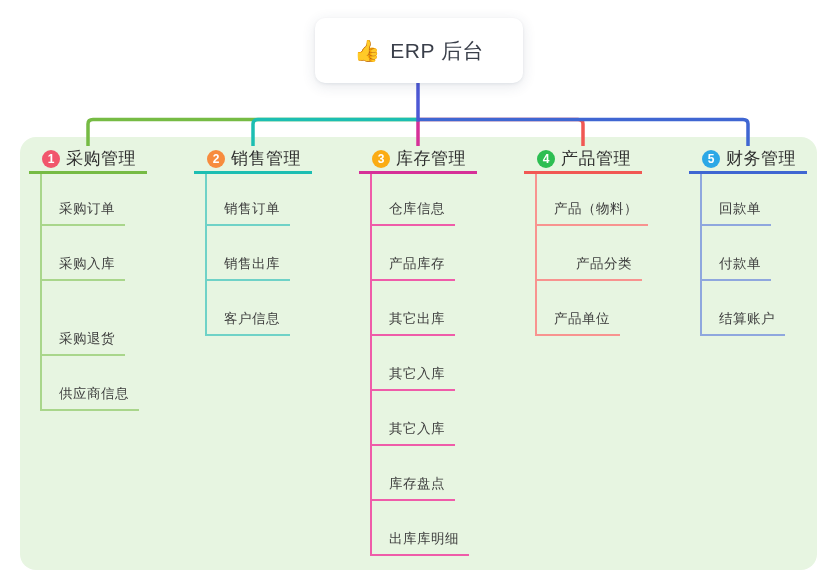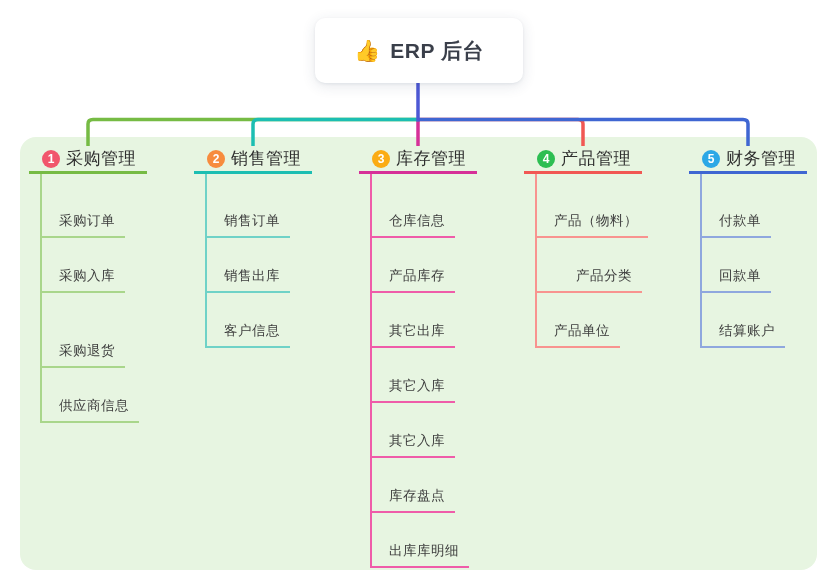--- a/index.html
+++ b/index.html
@@ -14,41 +14,41 @@
   }
   #connectors{position:absolute;left:0;top:0;width:839px;height:588px;pointer-events:none;}
   #root-node{
     position:absolute;left:315px;top:18px;width:208px;height:65px;
     background:#ffffff;border-radius:10px;
     box-shadow:0 3px 14px rgba(40,60,90,.12), 0 1px 3px rgba(40,60,90,.08);
     display:flex;align-items:center;justify-content:center;gap:10px;
     cursor:pointer;
   }
   #root-node .emoji{font-size:21px;line-height:1;}
-  #root-node .root-label{font-size:21px;font-weight:700;color:#3a3f4a;letter-spacing:.5px;}
+  #root-node .root-label{font-size:21px;font-weight:400;color:#3a3f4a;letter-spacing:.5px;}
   .branch{position:absolute;top:146px;}
   .branch-title{
     box-sizing:border-box;width:118px;height:28px;
     display:flex;align-items:center;padding-left:13px;
     border-bottom:3px solid #000;cursor:pointer;
   }
   .badge{
     width:18px;height:18px;border-radius:50%;flex:0 0 18px;
     display:flex;align-items:center;justify-content:center;
     color:#fff;font-size:12px;font-weight:bold;margin-right:6px;line-height:1;
   }
   .branch-label{font-size:17px;font-weight:500;color:#2e2e2e;letter-spacing:.5px;white-space:nowrap;}
   .children{margin-left:11px;border-left:2px solid #ccc;}
   .child{
     box-sizing:border-box;height:55px;width:fit-content;
     display:flex;align-items:flex-end;white-space:nowrap;
     padding:0 10px 6px 17px;border-bottom:2px solid #ccc;
     font-size:13.5px;color:#3d3d3d;letter-spacing:.5px;cursor:pointer;
   }
-  .child:first-child{height:64px;text-align:right;}
+  .child:first-child{height:52px;text-align:right;}
 </style>
 </head>
 <body>
 
 <div id="stage">
 
   <div id="panel" style="background: rgb(231, 245, 225);"></div>
 
   <svg id="connectors" xmlns="http://www.w3.org/2000/svg" viewBox="0 0 839 588">
       <path d="M418 119.5 V146" stroke="#D63098" stroke-width="3.5" fill="none"></path>
@@ -113,20 +113,20 @@
           <div class="child" style="border-bottom-color: rgb(248, 147, 143); padding-left: 39px;">产品分类</div>
           <div class="child" style="border-bottom-color: rgb(248, 147, 143);">产品单位</div>
         </div>
       </div>
       <div class="branch" style="left: 689px;">
         <div class="branch-title" style="border-bottom-color:#3F66D2">
        <span class="badge" style="background:#2CA8E6">5</span>
        <span class="branch-label">财务管理</span>
      </div>
      <div class="children" style="border-left-color:#8FA7DE">
+          <div class="child" style="border-bottom-color: rgb(143, 167, 222);">回款单</div>
           <div class="child" style="border-bottom-color: rgb(143, 167, 222);">付款单</div>
-          <div class="child" style="border-bottom-color: rgb(143, 167, 222);">回款单</div>
           <div class="child" style="border-bottom-color: rgb(143, 167, 222);">结算账户</div>
         </div>
       </div>
     </div>
 
 </div>
 
 </body></html>

